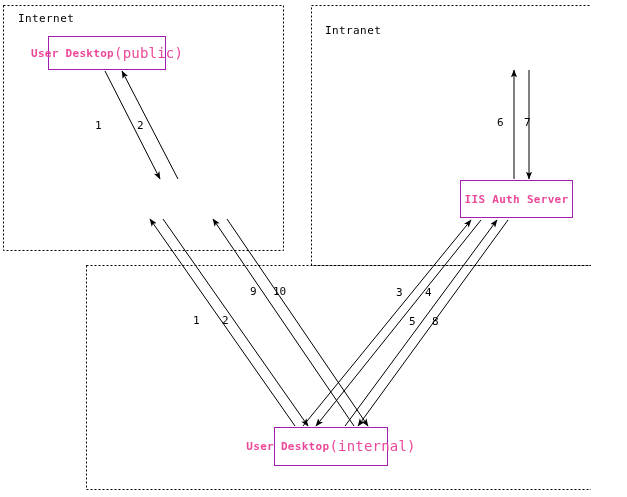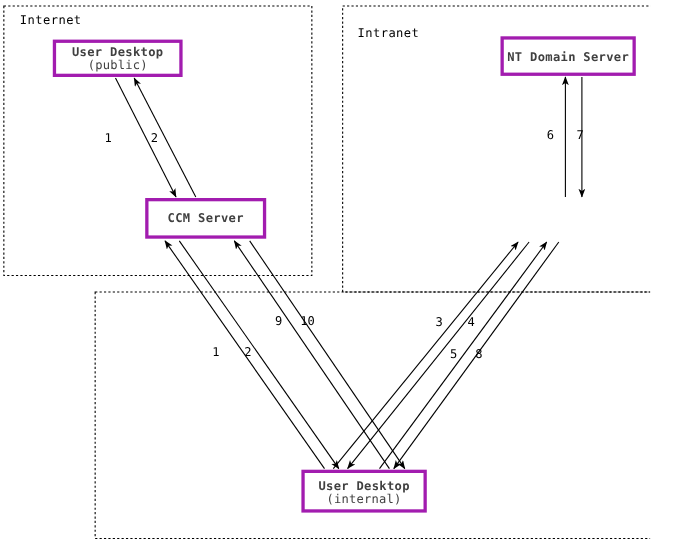--- a/index.html
+++ b/index.html
@@ -15,40 +15,40 @@
   .zone-label{
     position:absolute;
     font-family:"DejaVu Sans Mono","Liberation Mono",monospace;
     font-size:11px;
     color:#000000;
     letter-spacing:0.4px;
     white-space:nowrap;
   }
   .node{
     position:absolute;
-    border:3px solid #a21caf;
+    border:1px solid #a21caf;
     background:#ffffff;
     box-sizing:border-box;
     display:flex;
-    flex-direction:column;
+    flex-direction:row;
     align-items:center;
     justify-content:center;
-    color:#404040;
+    color:#ec4899;
   }
   .node .t1{
     font-family:"DejaVu Sans Mono","Liberation Mono",monospace;
     font-size:11px;
     font-weight:bold;
     letter-spacing:0.3px;
     white-space:nowrap;
     line-height:13px;
   }
   .node .t2{
     font-family:"DejaVu Sans Mono","Liberation Mono",monospace;
-    font-size:11px;
+    font-size:14px;
     letter-spacing:0.2px;
     white-space:nowrap;
     line-height:11px;
   }
   .flow-label{
     position:absolute;
     font-family:"DejaVu Sans Mono","Liberation Mono",monospace;
     font-size:11px;
     color:#000000;
     white-space:nowrap;
@@ -111,28 +111,25 @@
   </svg>
 
   <div class="zone-label" style="left:18px;top:12px;">Internet</div>
   <div class="zone-label" style="left:325px;top:24px;">Intranet</div>
 
   <div class="node" style="left:48px;top:36px;width:118px;height:34px;">
     <div class="t1">User Desktop</div>
     <div class="t2">(public)</div>
   </div>
 
-  <div class="node" style="left:132px;top:180px;width:110px;height:37px;">
-    <div class="t1">CCM Server</div>
+
+
+  <div class="node" style="left:460px;top:180px;width:113px;height:38px;">
+    <div class="t1">IIS Auth Server</div>
   </div>
-
-  <div class="node" style="left:455px;top:33px;width:123px;height:36px;">
-    <div class="t1">NT Domain Server</div>
-  </div>
-
 
   <div class="node" style="left:274px;top:427px;width:114px;height:39px;">
     <div class="t1">User Desktop</div>
     <div class="t2">(internal)</div>
   </div>
 
   <div class="flow-label" style="left:95px;top:120px;">1</div>
   <div class="flow-label" style="left:137px;top:120px;">2</div>
   <div class="flow-label" style="left:396px;top:287px;">3</div>
   <div class="flow-label" style="left:425px;top:287px;">4</div>

